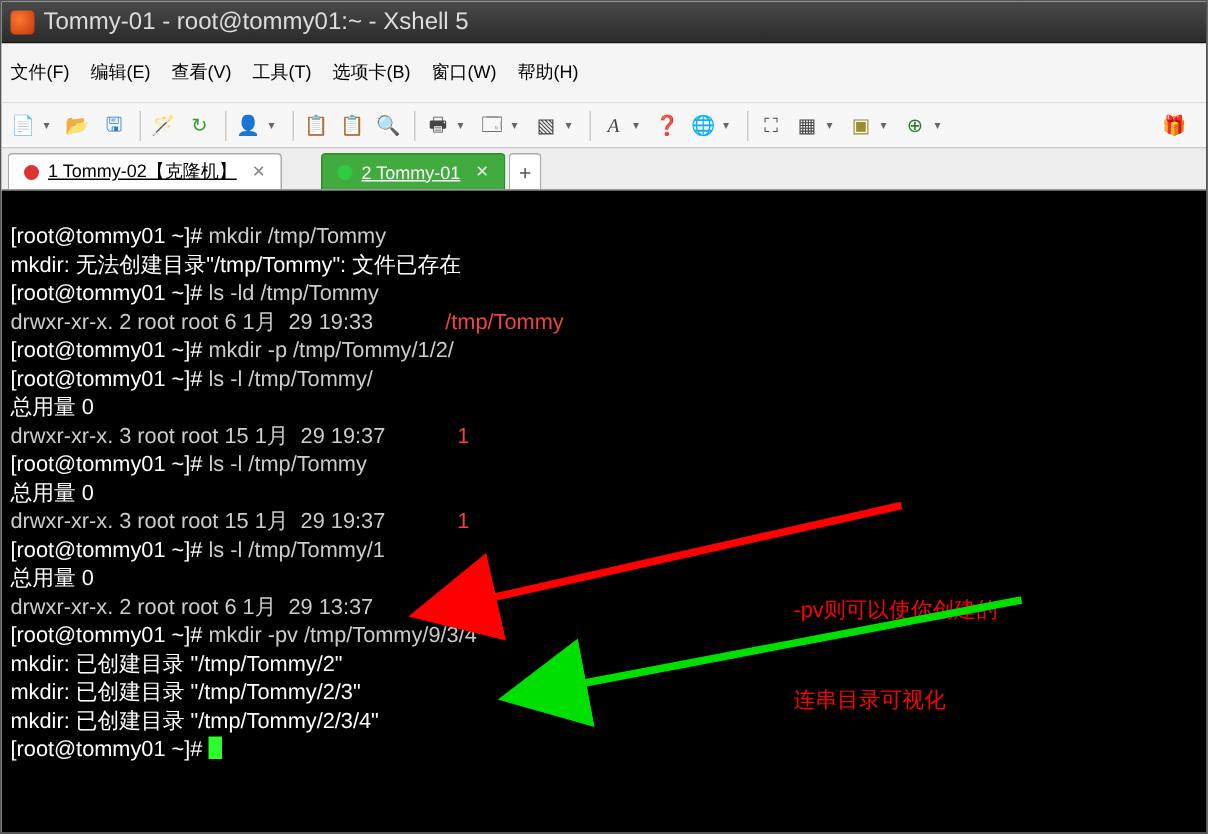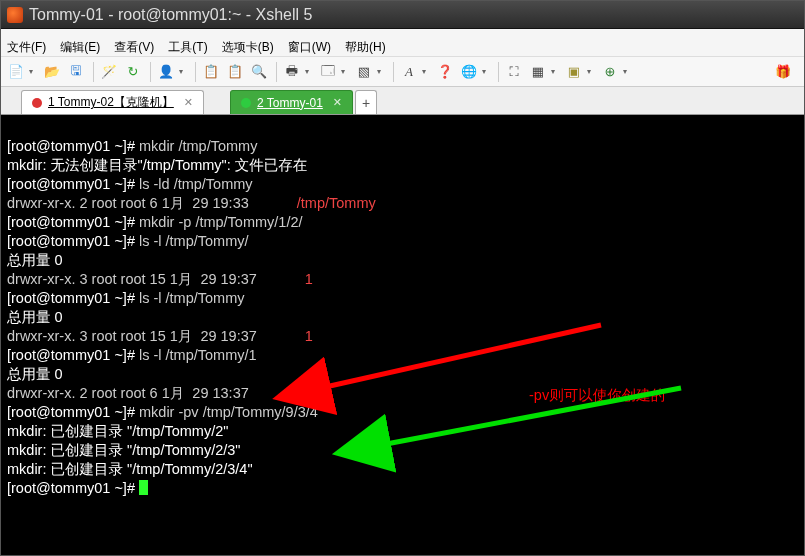--- a/index.html
+++ b/index.html
@@ -1,30 +1,30 @@
 <!DOCTYPE html>
 <html><head>
 <meta charset="utf-8">
 <style>
 * { margin: 0; padding: 0; box-sizing: border-box; font-family: "Microsoft YaHei", sans-serif; }
 body { width: 805px; height: 556px; background: #fff; position: relative; overflow: hidden; border: 1px solid #555; }
 
 .titlebar { height: 28px; background: linear-gradient(#4a4a4a,#2b2b2b); display: flex; align-items: center; padding: 0 6px; color: #ddd; font-size: 16px; border-bottom: 1px solid #111; }
 .titlebar .icon { width: 16px; height: 16px; background: radial-gradient(circle at 6px 6px,#ff7a2f,#c0360b); border-radius: 3px; margin-right: 6px; }
 
-.menubar { height: 28px; background: #f5f5f5; display: flex; align-items: flex-end; padding: 0 6px; font-size: 12px; border-bottom: 1px solid #ddd; }
+.menubar { height: 40px; background: #f5f5f5; display: flex; align-items: center; padding: 0 6px; font-size: 12px; border-bottom: 1px solid #ddd; }
 .menubar span { margin-right: 14px; cursor: default; }
 
 .toolbar { height: 30px; background: #f7f7f7; border-bottom: 1px solid #ccc; display: flex; align-items: center; padding: 0 4px; font-size: 12px; position: relative; }
 .toolbar .tb-btn { width: 22px; height: 22px; display: inline-flex; align-items: center; justify-content: center; margin-right: 2px; border: 1px solid transparent; border-radius: 2px; font-size: 13px; color:#444; }
 .toolbar .sep { width: 1px; height: 20px; background: #ccc; margin: 0 4px; }
 .toolbar .drop { width: 8px; color: #666; font-size: 8px; margin-right: 4px; }
 .toolbar .gift { position: absolute; right: 8px; }
 
-.tabbar { height: 28px; background: #eee; border-bottom: 1px solid #999; display: flex; align-items: flex-end; padding-left: 20px; }
+.tabbar { height: 28px; background: #eee; border-bottom: 1px solid #999; display: flex; align-items: flex-end; padding-left: 4px; }
 .tab { height: 24px; padding: 0 10px; display: inline-flex; align-items: center; font-size: 12px; border: 1px solid #aaa; border-bottom: none; background: #fff; margin-right: 2px; border-radius: 3px 3px 0 0; }
 .tab.active { background: #41ab3f; color: #fff; border-color: #2e8a2c; margin-left: 24px; }
 .tab.inactive { background: #fff; }
 .tab .dot { width: 10px; height: 10px; border-radius: 50%; margin-right: 6px; }
 .tab .dot.red { background: #d33; }
 .tab .dot.green { background: #2ecc40; }
 .tab .close { margin-left: 10px; color: #888; font-size: 11px; }
 .tab.active .close { color: #dfeede; }
 .tab.add { width: 22px; justify-content: center; font-size: 14px; color:#555; }
 
@@ -124,20 +124,21 @@
 <span class="w">总用量 0</span>
 <span>drwxr-xr-x. 2 root root 6 1月  29 13:37 </span><span class="b">2</span>
 <span class="w">[root@tommy01 ~]# </span><span>mkdir -pv /tmp/Tommy/9/3/4</span>
 <span class="w">mkdir: 已创建目录 "/tmp/Tommy/2"</span>
 <span class="w">mkdir: 已创建目录 "/tmp/Tommy/2/3"</span>
 <span class="w">mkdir: 已创建目录 "/tmp/Tommy/2/3/4"</span>
 <span class="w">[root@tommy01 ~]# </span><span class="cur"></span>
 
   <div class="annot">
     <div>-pv则可以使你创建的</div>
+    <div>连串目录可视化</div>
   </div>
 
   <svg class="arrows" width="805" height="446">
     <defs>
       <marker id="ahred" markerWidth="12" markerHeight="12" refX="2" refY="6" orient="auto">
         <path d="M0,0 L12,6 L0,12 Z" fill="#ff0000"></path>
       </marker>
       <marker id="ahgreen" markerWidth="12" markerHeight="12" refX="2" refY="6" orient="auto">
         <path d="M0,0 L12,6 L0,12 Z" fill="#00e000"></path>
       </marker>

